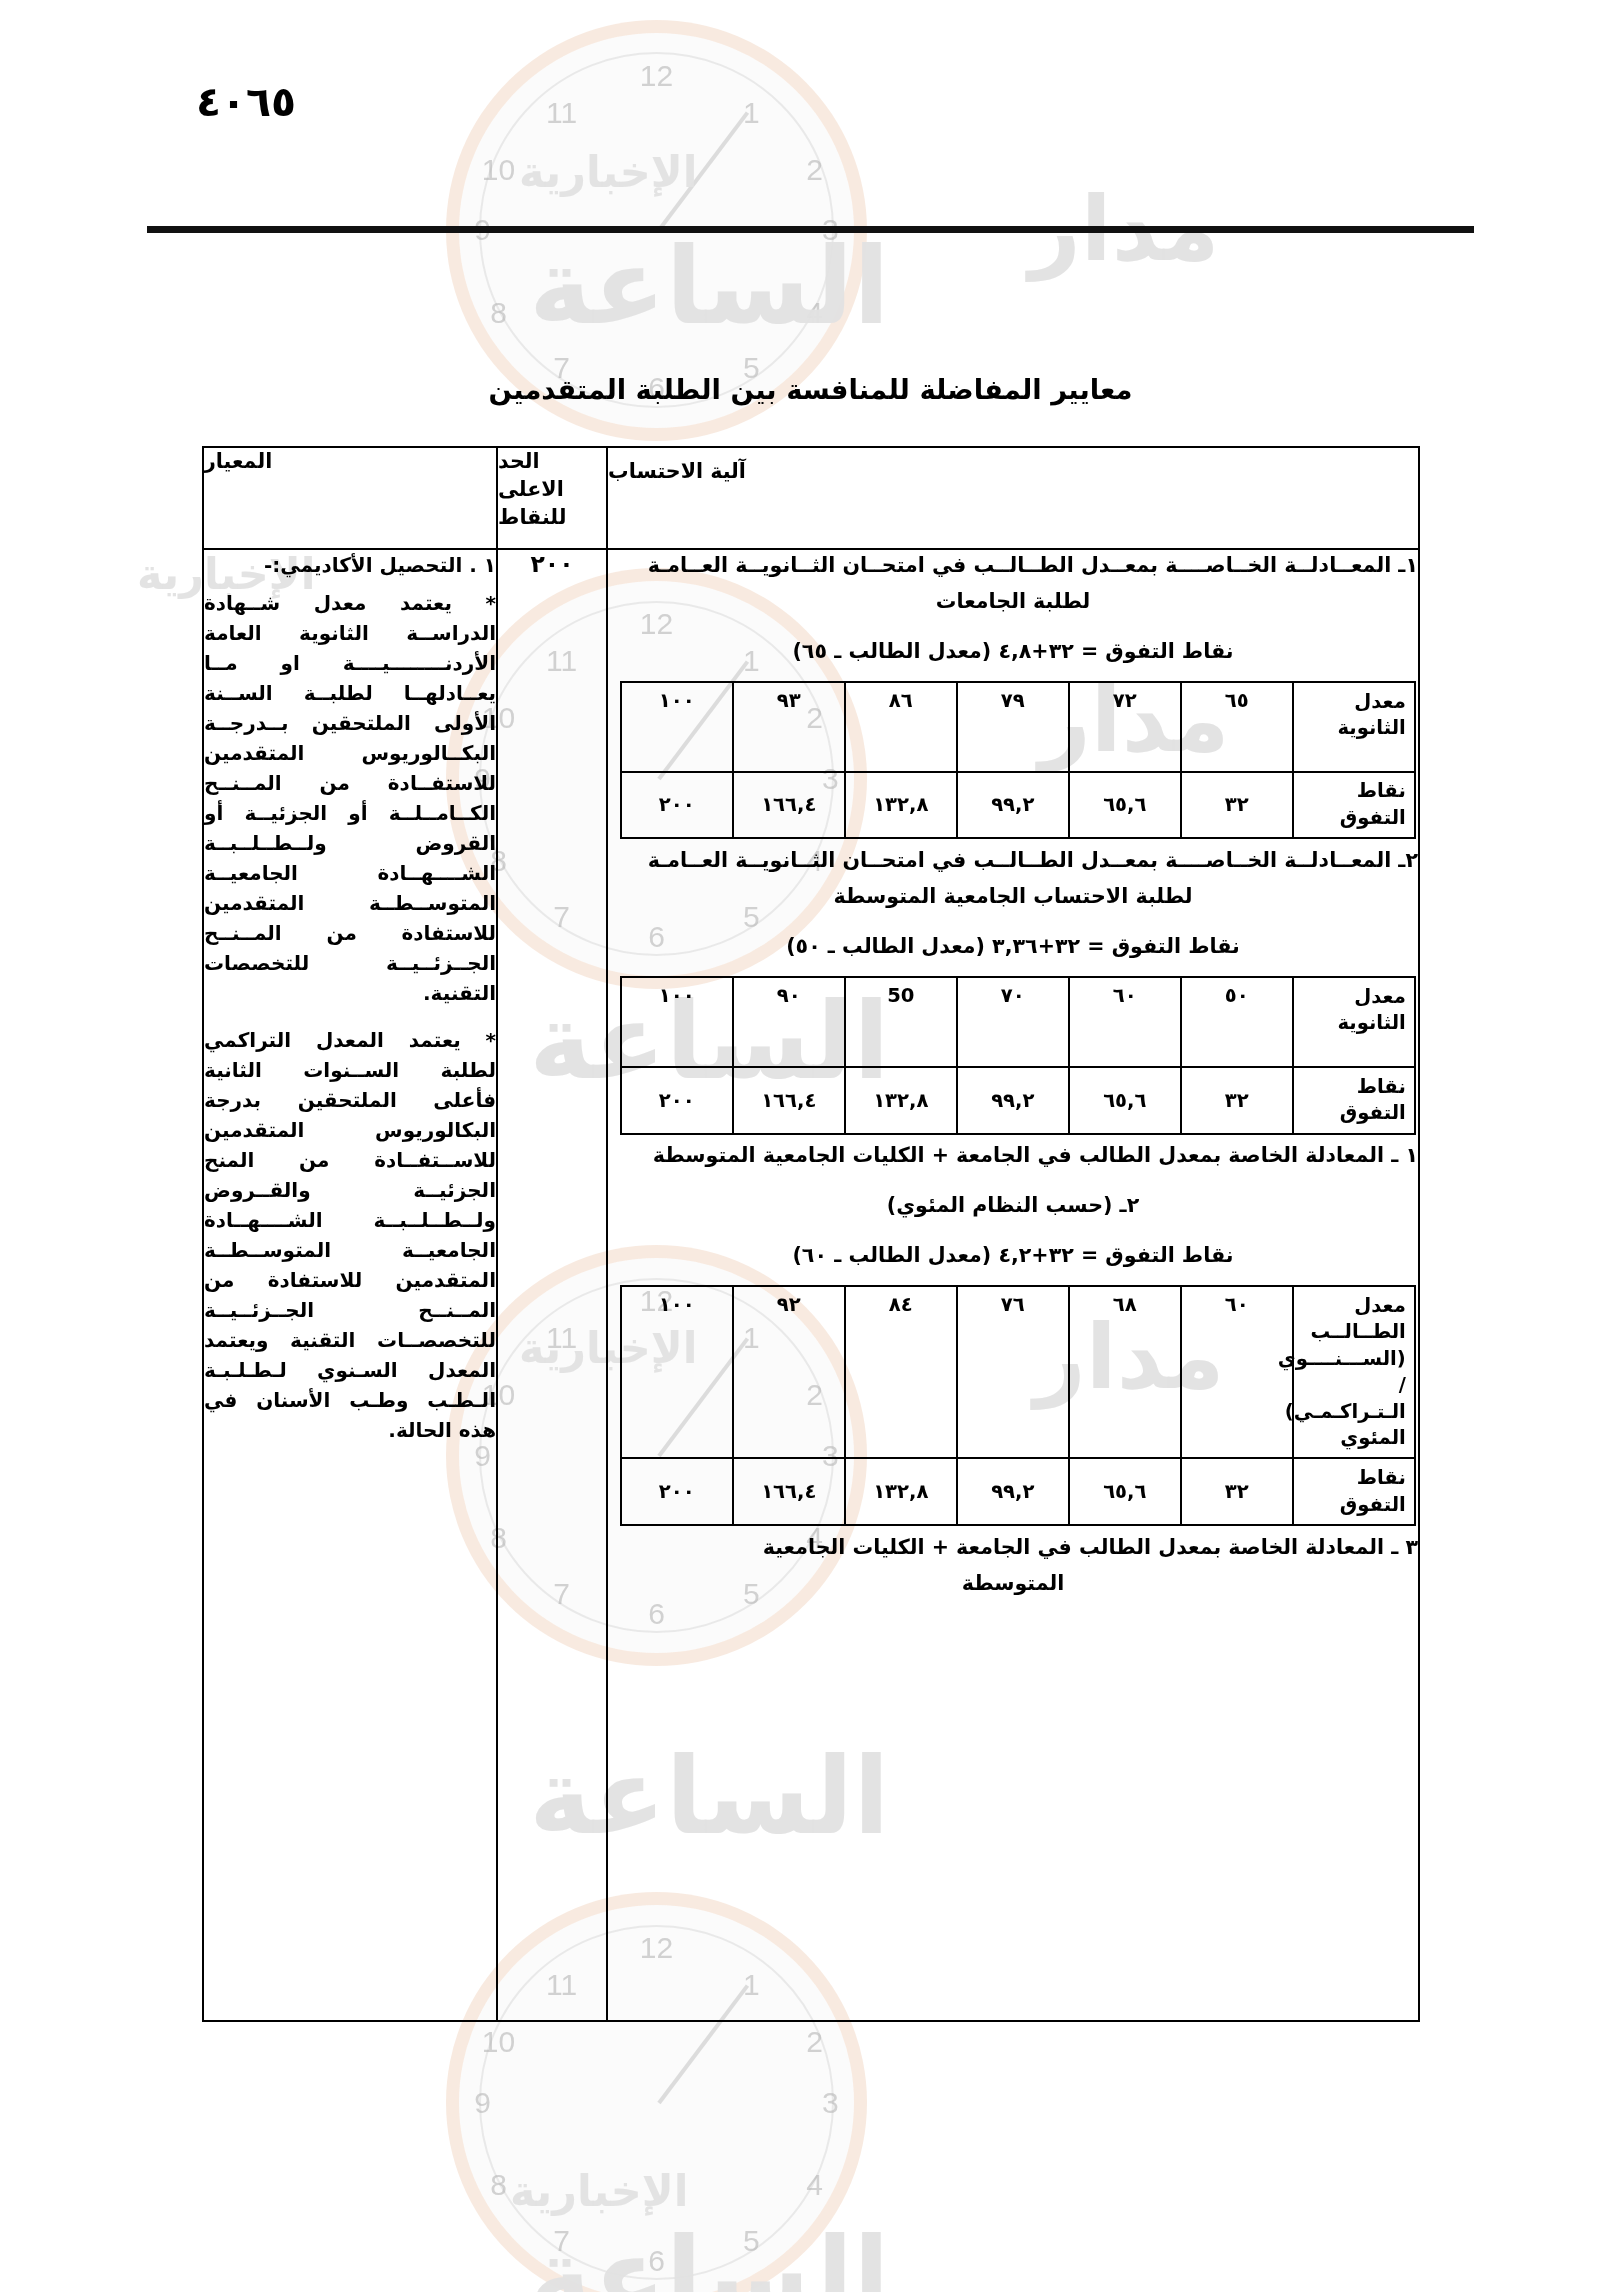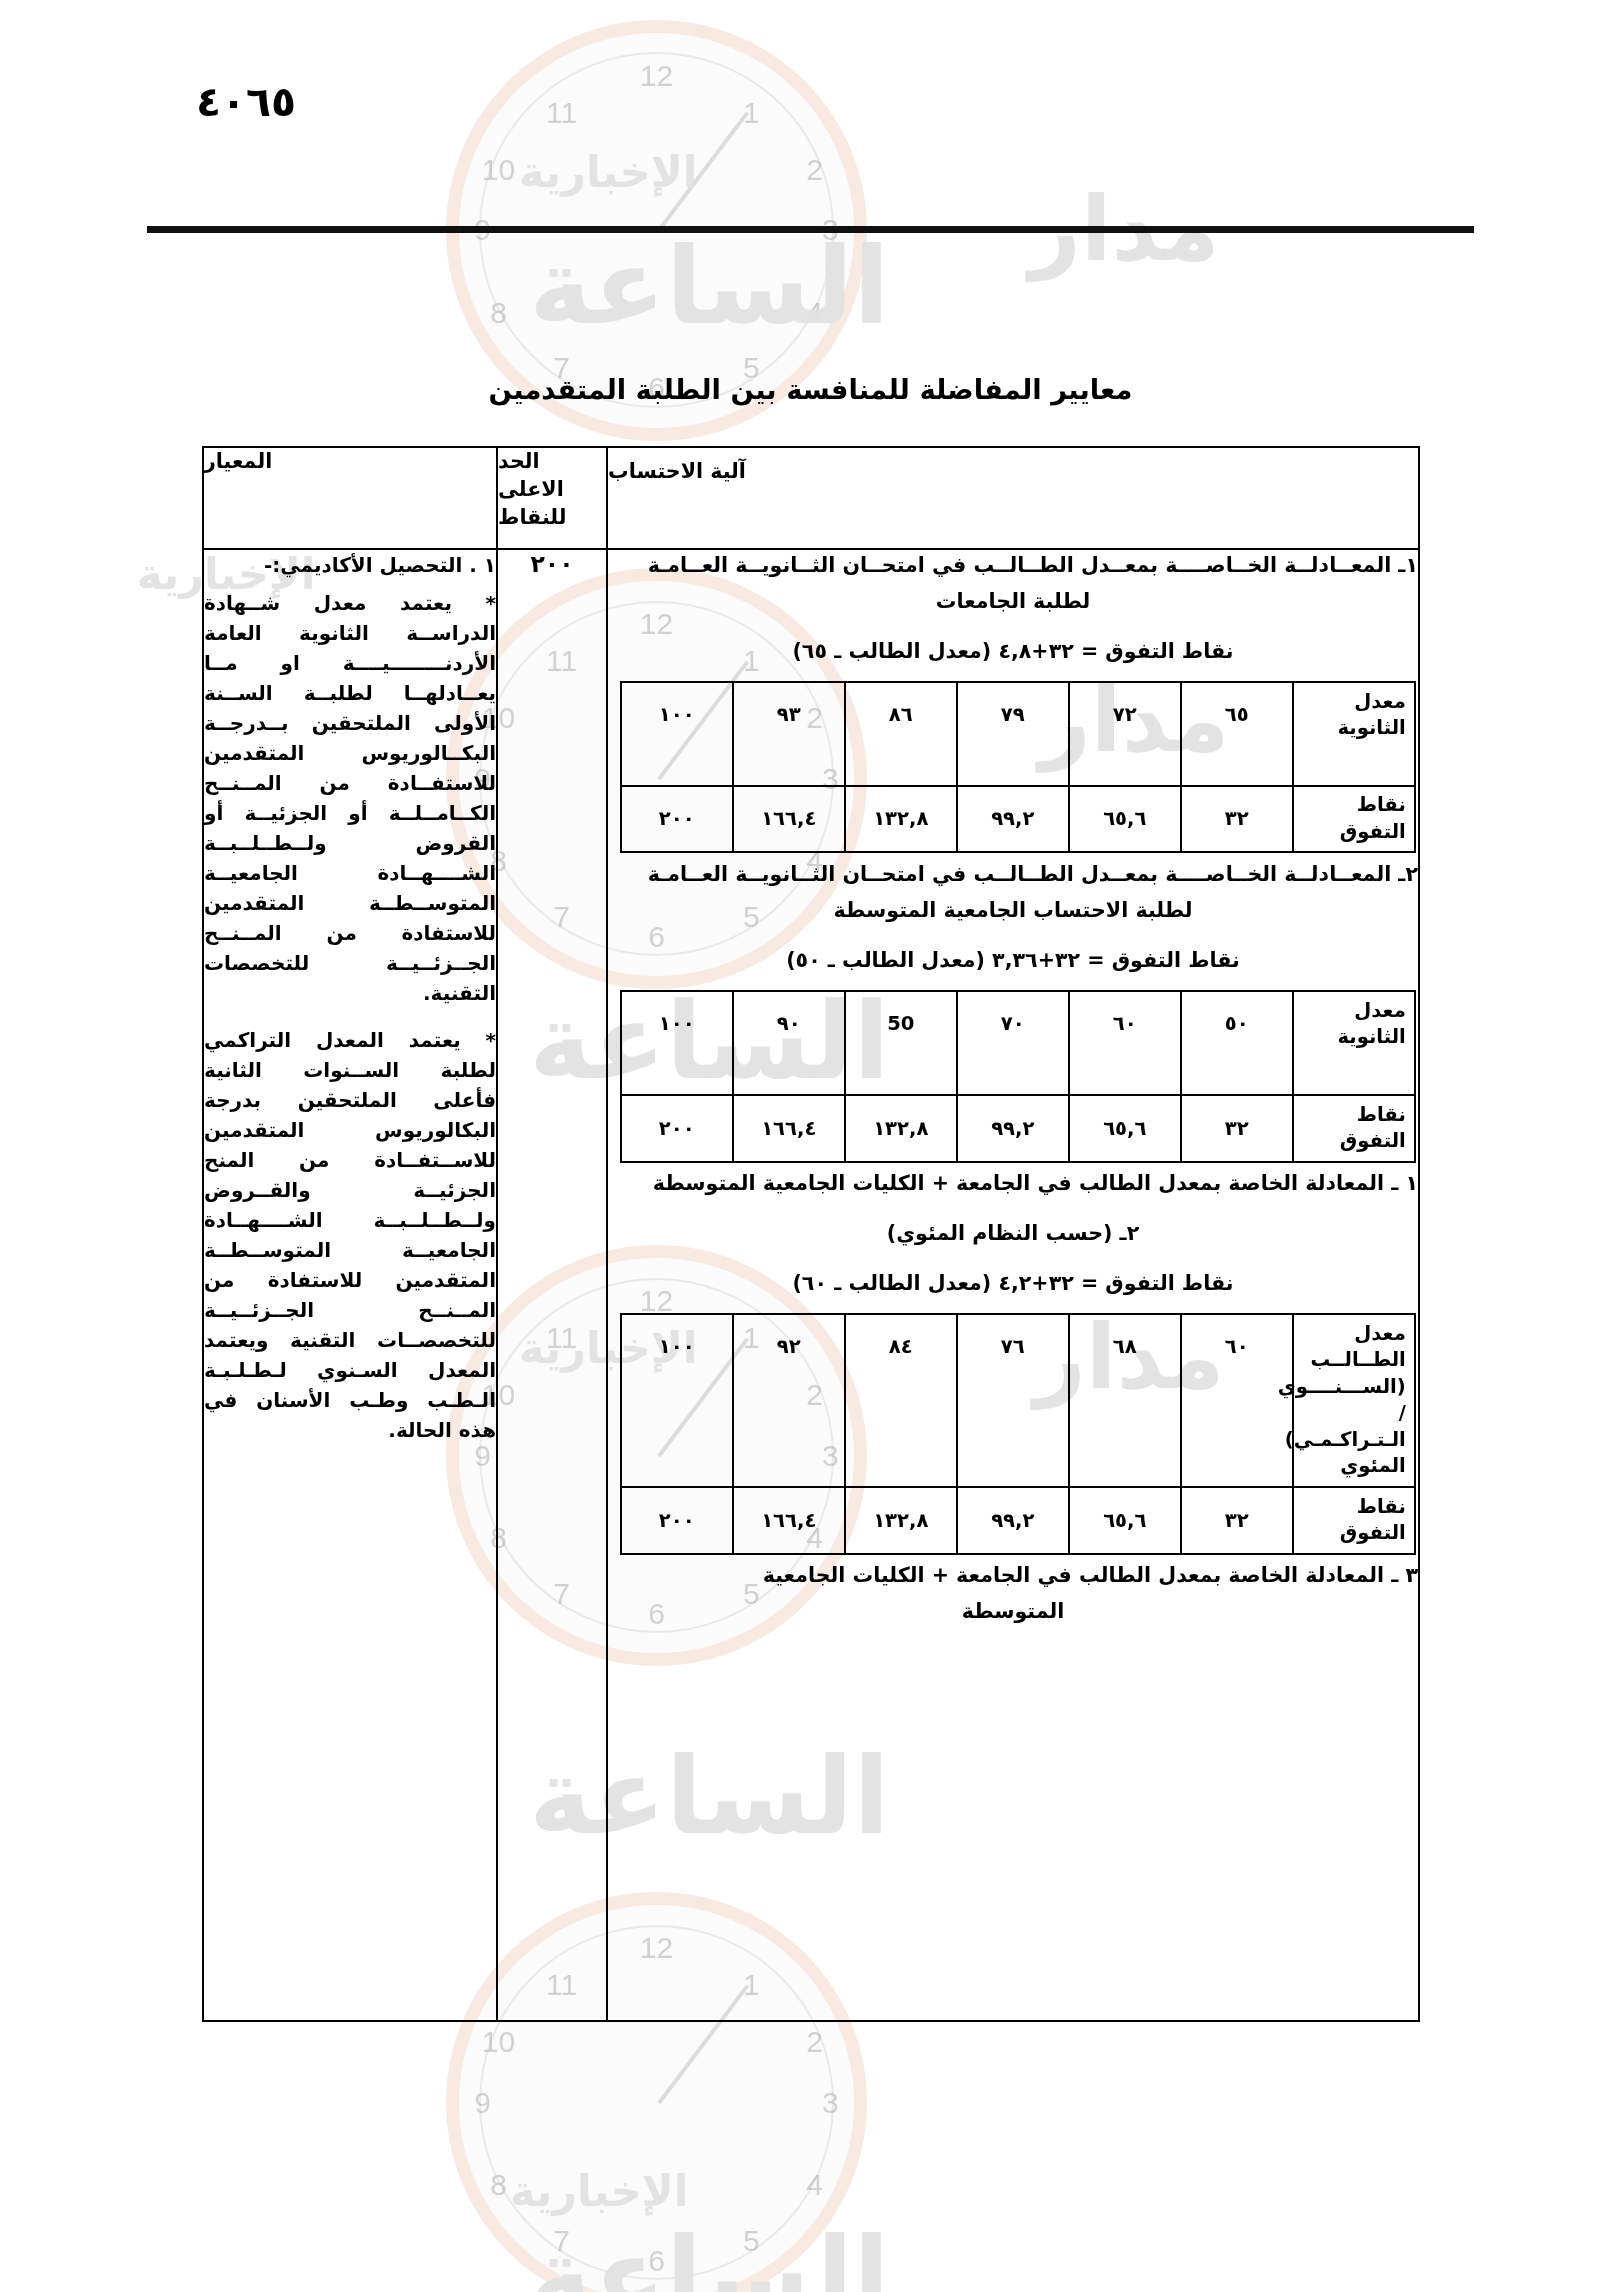--- a/index.html
+++ b/index.html
@@ -247,21 +247,21 @@
   }
   .inner-table td.rowlabel {
     width: 110px;
     text-align: right;
     padding-right: 7.8px;
     line-height: 1.35;
   }
   .inner-table tr.tall td { height: 76px; vertical-align: top; }
   .inner-table tr.tall3 td { height: 145px; vertical-align: top; }
   .inner-table tr.vals td { height: 47px; vertical-align: middle; }
-  .inner-table td.val { vertical-align: top; padding-top: 20px; }
+  .inner-table td.val { vertical-align: top; padding-top: 6px; }
   .inner-table td.dcol { width: 106px; }
 </style>
 </head>
 <body>
 
 <div class="watermark-layer">
   <div class="wm-clock" style="top:19.6px; left:446px;">
     <div class="face"></div>
     <div class="num" style="top:43px;left:50%">12</div>
     <div class="num" style="top:80px;left:74%">1</div>

